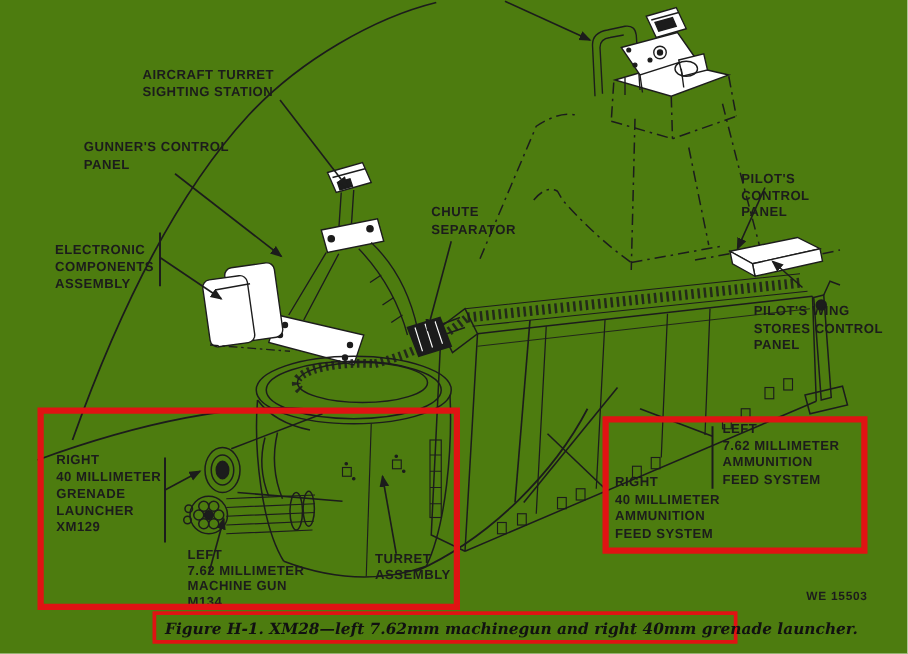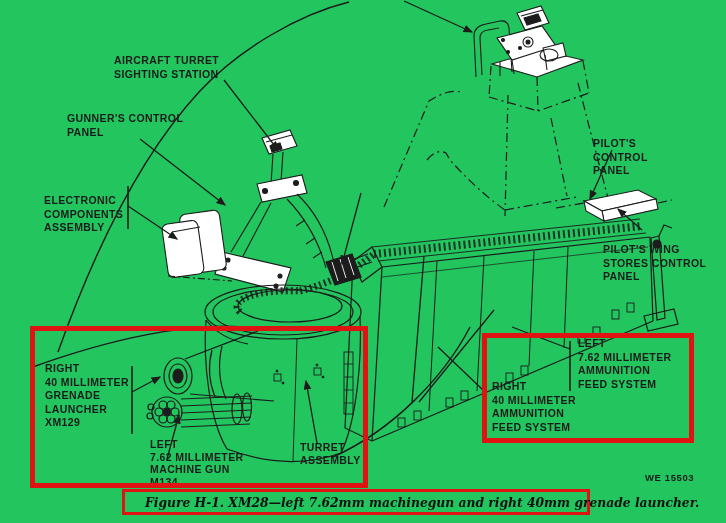--- a/index.html
+++ b/index.html
@@ -1,27 +1,27 @@
 <!DOCTYPE html>
 <html style="--highlight: #e01313;"><head>
 <meta charset="utf-8">
 <style>
   html,body{margin:0;padding:0;background:#fff;}
-  #page{position:relative;width:726px;height:523px;overflow:hidden;background:#22c55e;
+  #page{position:relative;width:726px;height:523px;overflow:hidden;background:#4d7c0f;
         font-family:"Liberation Sans",sans-serif;}
   svg{position:absolute;left:0;top:0;}
   .lbl{position:absolute;color:#1c1c1c;font-size:10.5px;font-weight:700;
        letter-spacing:.4px;line-height:13.5px;white-space:pre-line;}
   .lbl.tight{line-height:12.5px;}
   .cutoff{position:absolute;left:238px;top:-9px;font-size:10px;font-weight:700;
           letter-spacing:.3px;color:#1c1c1c;white-space:nowrap;}
   .hbox{position:absolute;border:5px solid var(--highlight,#e01313);box-sizing:border-box;}
   .capbox{position:absolute;left:122px;top:489px;width:468px;height:26px;
           border:3px solid var(--highlight,#e01313);box-sizing:border-box;
-          display:flex;align-items:center;padding-left:20px;}
+          display:flex;align-items:center;padding-left:7px;}
   .caption{font-family:"DejaVu Serif","Liberation Serif",serif;font-style:italic;
            font-weight:700;font-size:12.3px;color:#111;white-space:nowrap;}
   .wecode{position:absolute;left:645px;top:472px;font-size:9.5px;font-weight:700;
           letter-spacing:.6px;color:#1c1c1c;}
 </style>
 </head>
 <body>
 
 <div id="page">
 
@@ -204,20 +204,22 @@
   </svg>
 
   <div class="cutoff">PILOT'S SIGHTING STATION</div>
   <div class="lbl" style="left:114px;top:54px;">AIRCRAFT TURRET
 SIGHTING STATION</div>
   <div class="lbl" style="left:67px;top:112px;">GUNNER'S CONTROL
 PANEL</div>
   <div class="lbl" style="left:44px;top:184px;margin-top:10px;">ELECTRONIC
 COMPONENTS
 ASSEMBLY</div>
+  <div class="lbl" style="left:345px;top:164px;">CHUTE
+SEPARATOR</div>
   <div class="lbl" style="left:593px;top:109px;margin-top:28px;">PILOT'S
 CONTROL
 PANEL</div>
   <div class="lbl" style="left:603px;top:243px;">PILOT'S WING
 STORES CONTROL
 PANEL</div>
   <div class="lbl" style="left:45px;top:362px;">RIGHT
 40 MILLIMETER
 GRENADE
 LAUNCHER

